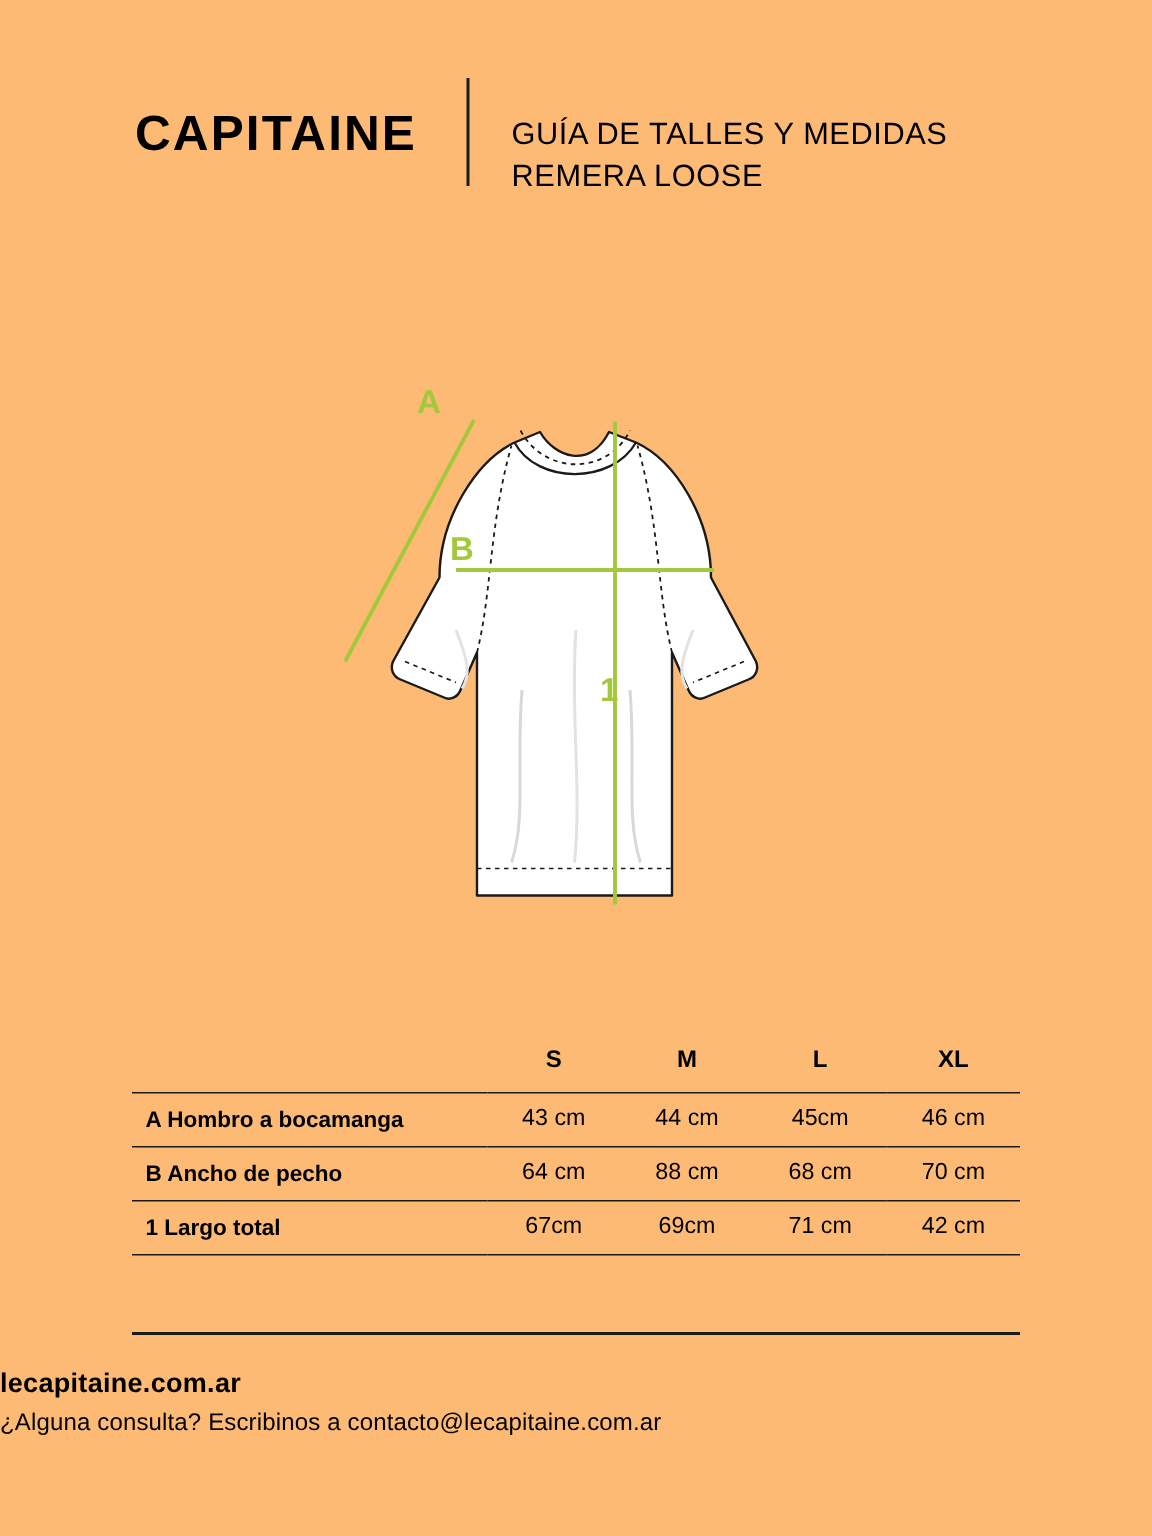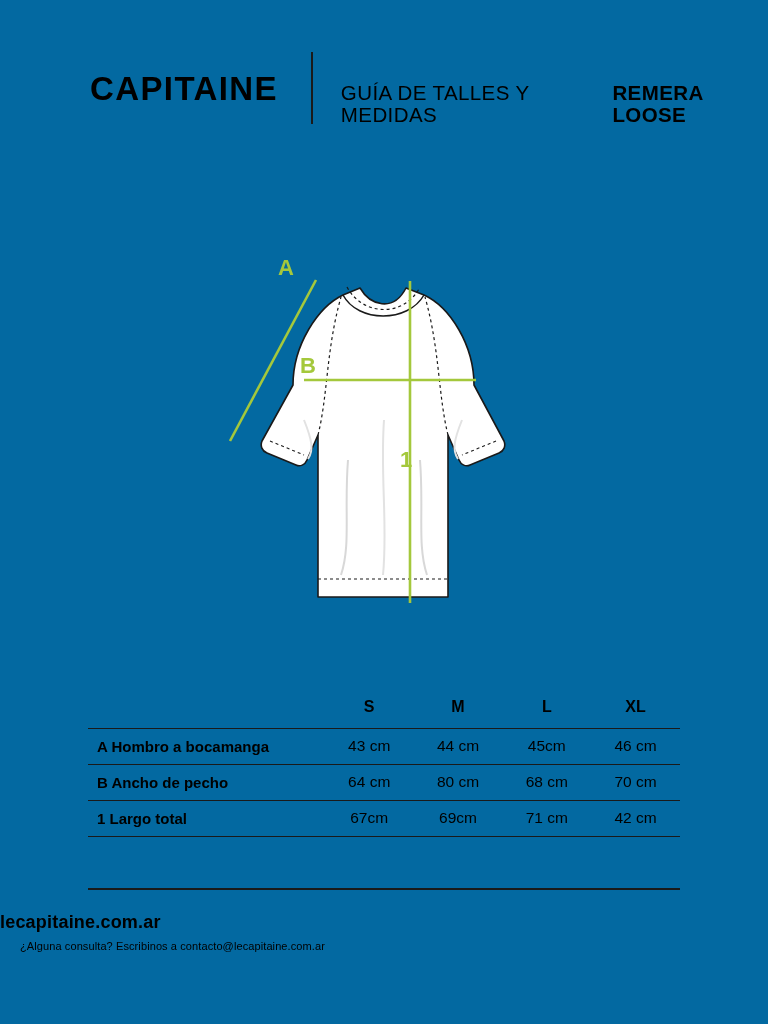--- a/index.html
+++ b/index.html
@@ -7,21 +7,21 @@
     width: 768px;
     height: 1024px;
     background: #ffffff;
     font-family: "Liberation Sans", sans-serif;
     color: #000000;
   }
   .page {
     position: relative;
     width: 768px;
     height: 1024px;
-    background: #0369a1;
+    background: #fdba74;
     overflow: hidden;
   }
 
   
   .header {
     position: absolute;
     left: 0; right: 0;
     top: 52px;
     height: 72px;
     display: flex;
@@ -35,29 +35,29 @@
     line-height: 1;
     white-space: nowrap;
   }
   .header-divider {
     width: 2px;
     height: 72px;
     background: #1a1a1a;
     margin-left: 33px;
     margin-right: 28px;
   }
-  .header-text { display: flex; justify-content: center; gap: 6px; margin-top: 31px; }
+  .header-text { display: flex; flex-direction: column; justify-content: center; gap: 6px; margin-top: 31px; }
   .header-line1 {
     font-size: 20.5px;
     letter-spacing: 0.4px;
     line-height: 1.05;
   }
   .header-line2 {
     font-size: 20.5px;
-    font-weight: bold;
+    font-weight: normal;
     letter-spacing: 0.4px;
     line-height: 1.05;
   }
 
   
   .illustration {
     position: absolute;
     left: 208px;
     top: 245px;
     width: 360px;
@@ -124,23 +124,22 @@
     left: 0; right: 0;
     top: 912px;
   }
   .footer-site {
     font-size: 18px;
     font-weight: bold;
     letter-spacing: 0.2px;
     margin-bottom: 7px;
   }
   .footer-contact {
-    font-size: 11px;
+    font-size: 16px;
     letter-spacing: 0.1px;
-    padding-left: 20px;
   }
 </style>
 </head>
 <body>
 
 <div class="page">
 
   <div class="header">
     <div class="brand">CAPITAINE</div>
     <div class="header-divider"></div>
@@ -223,21 +222,21 @@
         <tr>
           <td class="rowlabel">A Hombro a bocamanga</td>
           <td>43 cm</td>
           <td>44 cm</td>
           <td>45cm</td>
           <td>46 cm</td>
         </tr>
         <tr>
           <td class="rowlabel">B Ancho de pecho</td>
           <td>64 cm</td>
-          <td>80 cm</td>
+          <td>88 cm</td>
           <td>68 cm</td>
           <td>70 cm</td>
         </tr>
         <tr>
           <td class="rowlabel">1 Largo total</td>
           <td>67cm</td>
           <td>69cm</td>
           <td>71 cm</td>
           <td>42 cm</td>
         </tr>

